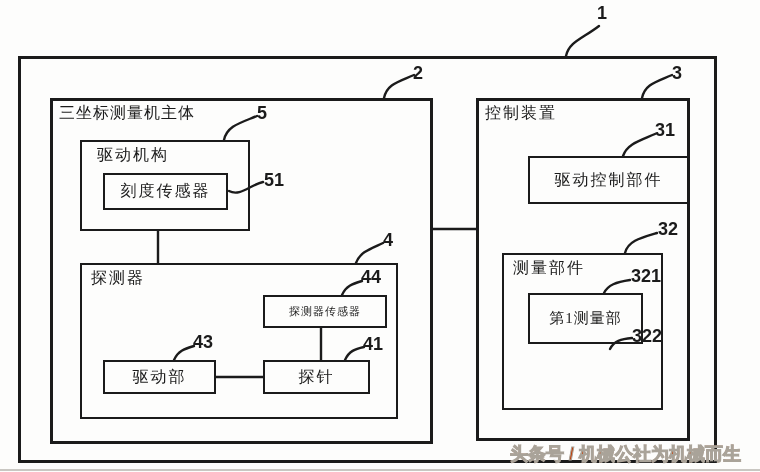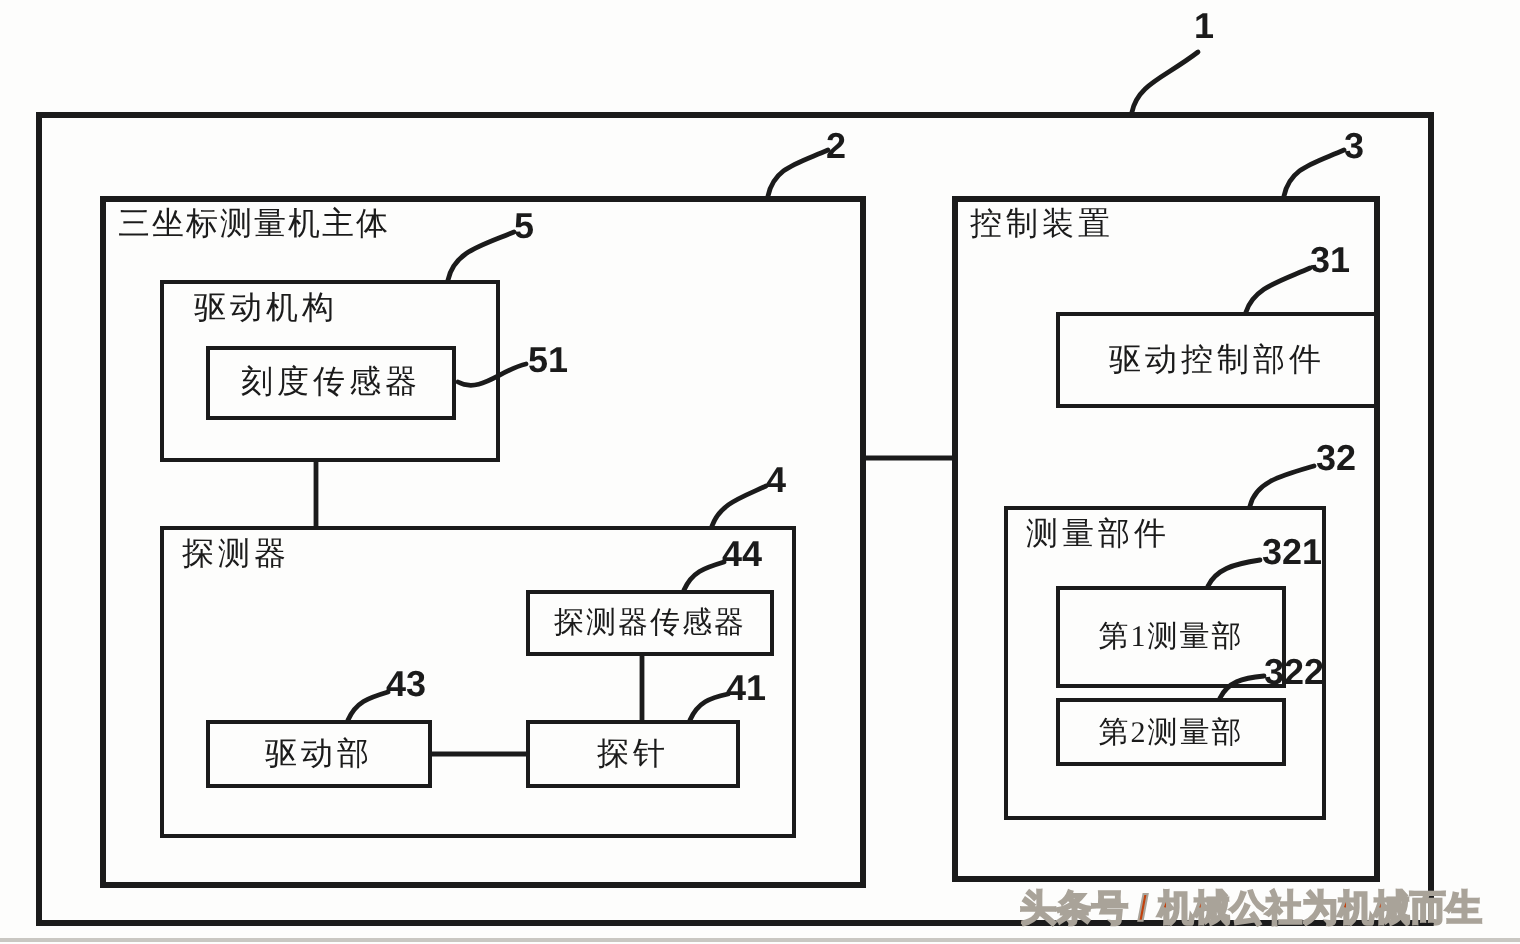--- a/index.html
+++ b/index.html
@@ -26,21 +26,21 @@
 
   #box-drive-mech{left:80px;top:140px;width:170px;height:91px;}
   #lbl-drive-mech{left:97px;top:145px;}
 
   #box-scale-sensor{left:103px;top:173px;width:125px;height:37px;}
 
   #box-probe{left:80px;top:263px;width:318px;height:156px;}
   #lbl-probe{left:91px;top:268px;}
 
   #box-probe-sensor{left:263px;top:295px;width:124px;height:33px;}
-  #box-probe-sensor .cell-label{font-size:15px;letter-spacing:1px;}
+  #box-probe-sensor .cell-label{font-size:11px;letter-spacing:1px;}
 
   #box-drive-unit{left:103px;top:360px;width:113px;height:34px;}
   #box-stylus{left:263px;top:360px;width:107px;height:34px;}
 
   #box-control{left:476px;top:98px;width:214px;height:343px;}
   #lbl-control{left:485px;top:103px;}
 
   #box-drive-control{left:528px;top:156px;width:161px;height:48px;}
 
   #box-measure{left:502px;top:253px;width:161px;height:157px;}
@@ -147,23 +147,20 @@
   <div class="box center-box" id="box-drive-control">
     <span class="cell-label">驱动控制部件</span>
   </div>
 
   <div class="box" id="box-measure"></div>
   <div class="corner-label" id="lbl-measure">测量部件</div>
 
   <div class="box center-box" id="box-measure-1">
     <span class="cell-label">第1测量部</span>
   </div>
-  <div class="box center-box" id="box-measure-2">
-    <span class="cell-label">第2测量部</span>
-  </div>
 
   <div class="ref" id="ref-1">1</div>
   <div class="ref" id="ref-2">2</div>
   <div class="ref" id="ref-3">3</div>
   <div class="ref" id="ref-5">5</div>
   <div class="ref" id="ref-51">51</div>
   <div class="ref" id="ref-4">4</div>
   <div class="ref" id="ref-44">44</div>
   <div class="ref" id="ref-43">43</div>
   <div class="ref" id="ref-41">41</div>

